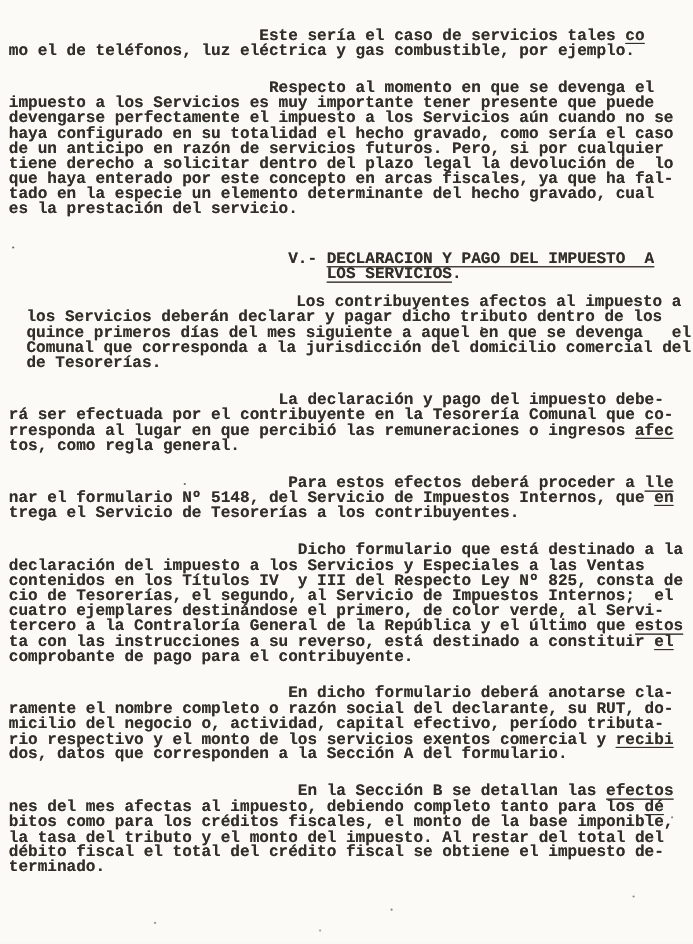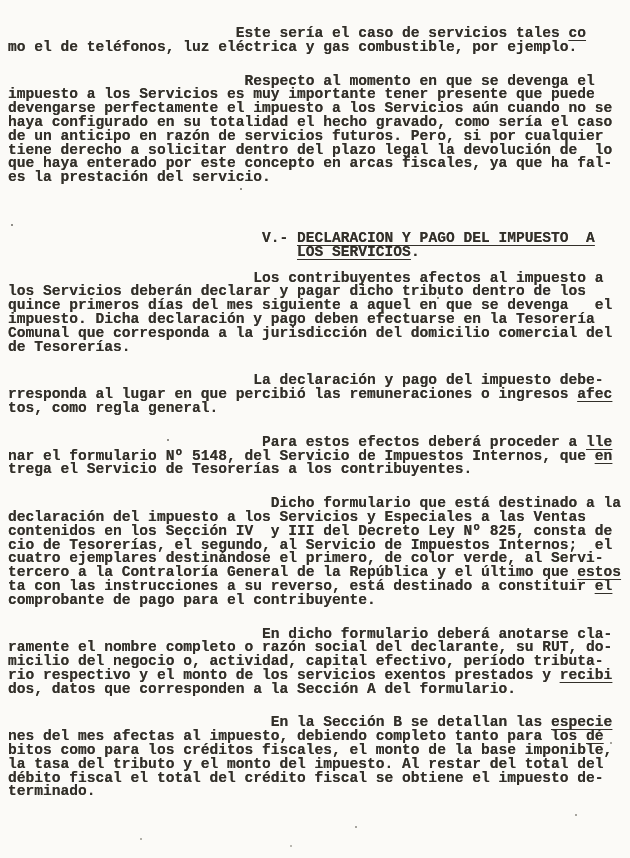--- a/index.html
+++ b/index.html
@@ -18,22 +18,22 @@
     font-size: 14.6px;
     line-height: 13.8px;
     font-weight: 700;
     padding: 7px 0 6px 8px;
     overflow: hidden;
     text-shadow: 0 0 0.5px rgba(45, 42, 36, 0.65);
   }
   .line { white-space: pre; }
   .block { margin-top: 20px; }
   .block:first-child { margin-top: 0; }
-  .block.heading { margin-top: 47px; }
-  .block.heading + .block { margin-top: 12px; }
+  .block.heading { margin-top: 31px; }
+  .block.heading + .block { margin-top: 12px; margin-left: 16px; }
   .block:nth-child(8) { margin-top: 10px; }   
   .block:nth-child(9) { margin-top: 15px; }   
   .u {
     text-decoration: underline;
     text-underline-offset: 2.5px;
     text-decoration-thickness: 1.4px;
   }
   .speck {
     position: absolute;
     background: #6d6a64;
@@ -60,62 +60,63 @@
       <div class="line"><span>mo el de teléfonos, luz eléctrica y gas combustible, por ejemplo.</span></div>
     </div>
     <div class="block paragraph">
       <div class="line"><span>                           Respecto al momento en que se devenga el</span></div>
       <div class="line"><span>impuesto a los Servicios es muy importante tener presente que puede</span></div>
       <div class="line"><span>devengarse perfectamente el impuesto a los Servicios aún cuando no se</span></div>
       <div class="line"><span>haya configurado en su totalidad el hecho gravado, como sería el caso</span></div>
       <div class="line"><span>de un anticipo en razón de servicios futuros. Pero, si por cualquier</span></div>
       <div class="line"><span>tiene derecho a solicitar dentro del plazo legal la devolución de  lo</span></div>
       <div class="line"><span>que haya enterado por este concepto en arcas fiscales, ya que ha fal-</span></div>
+      <div class="line"><span>tado en la especie un elemento determinante del hecho gravado, cual</span></div>
       <div class="line"><span>es la prestación del servicio.</span></div>
     </div>
     <div class="block heading">
       <div class="line"><span>                             V.- </span><span class="u">DECLARACION Y PAGO DEL IMPUESTO  A</span></div>
       <div class="line"><span>                                 </span><span class="u">LOS SERVICIOS</span><span>.</span></div>
     </div>
     <div class="block paragraph">
       <div class="line"><span>                            Los contribuyentes afectos al impuesto a</span></div>
       <div class="line"><span>los Servicios deberán declarar y pagar dicho tributo dentro de los</span></div>
       <div class="line"><span>quince primeros días del mes siguiente a aquel en que se devenga   el</span></div>
-      <div class="line"><span>impuesto. Dicha declaración y pago deben efectuarse en la Tesorería</span></div>
       <div class="line"><span>Comunal que corresponda a la jurisdicción del domicilio comercial del</span></div>
       <div class="line"><span>de Tesorerías.</span></div>
     </div>
     <div class="block paragraph">
       <div class="line"><span>                            La declaración y pago del impuesto debe-</span></div>
+      <div class="line"><span>rá ser efectuada por el contribuyente en la Tesorería Comunal que co-</span></div>
       <div class="line"><span>rresponda al lugar en que percibió las remuneraciones o ingresos </span><span class="u">afec</span></div>
       <div class="line"><span>tos, como regla general.</span></div>
     </div>
     <div class="block paragraph">
       <div class="line"><span>                             Para estos efectos deberá proceder a </span><span class="u">lle</span></div>
       <div class="line"><span>nar el formulario Nº 5148, del Servicio de Impuestos Internos, que </span><span class="u">en</span></div>
       <div class="line"><span>trega el Servicio de Tesorerías a los contribuyentes.</span></div>
     </div>
     <div class="block paragraph">
       <div class="line"><span>                              Dicho formulario que está destinado a la</span></div>
       <div class="line"><span>declaración del impuesto a los Servicios y Especiales a las Ventas</span></div>
-      <div class="line"><span>contenidos en los Sección IV  y III del Decreto Ley Nº 825, consta de</span></div>
+      <div class="line"><span>contenidos en los Títulos IV  y III del Respecto Ley Nº 825, consta de</span></div>
       <div class="line"><span>cio de Tesorerías, el segundo, al Servicio de Impuestos Internos;  el</span></div>
       <div class="line"><span>cuatro ejemplares destinándose el primero, de color verde, al Servi-</span></div>
       <div class="line"><span>tercero a la Contraloría General de la República y el último que </span><span class="u">estos</span></div>
       <div class="line"><span>ta con las instrucciones a su reverso, está destinado a constituir </span><span class="u">el</span></div>
       <div class="line"><span>comprobante de pago para el contribuyente.</span></div>
     </div>
     <div class="block paragraph">
       <div class="line"><span>                             En dicho formulario deberá anotarse cla-</span></div>
       <div class="line"><span>ramente el nombre completo o razón social del declarante, su RUT, do-</span></div>
       <div class="line"><span>micilio del negocio o, actividad, capital efectivo, período tributa-</span></div>
-      <div class="line"><span>rio respectivo y el monto de los servicios exentos prestados y </span><span class="u">recibi</span></div>
+      <div class="line"><span>rio respectivo y el monto de los servicios exentos comercial y </span><span class="u">recibi</span></div>
       <div class="line"><span>dos, datos que corresponden a la Sección A del formulario.</span></div>
     </div>
     <div class="block paragraph">
-      <div class="line"><span>                              En la Sección B se detallan las </span><span class="u">especie</span></div>
+      <div class="line"><span>                              En la Sección B se detallan las </span><span class="u">efectos</span></div>
       <div class="line"><span>nes del mes afectas al impuesto, debiendo completo tanto para los </span><span class="u">dé</span></div>
       <div class="line"><span>bitos como para los créditos fiscales, el monto de la base imponible,</span></div>
       <div class="line"><span>la tasa del tributo y el monto del impuesto. Al restar del total del</span></div>
       <div class="line"><span>débito fiscal el total del crédito fiscal se obtiene el impuesto de-</span></div>
       <div class="line"><span>terminado.</span></div>
     </div>
   </div>
 
 </body></html>

